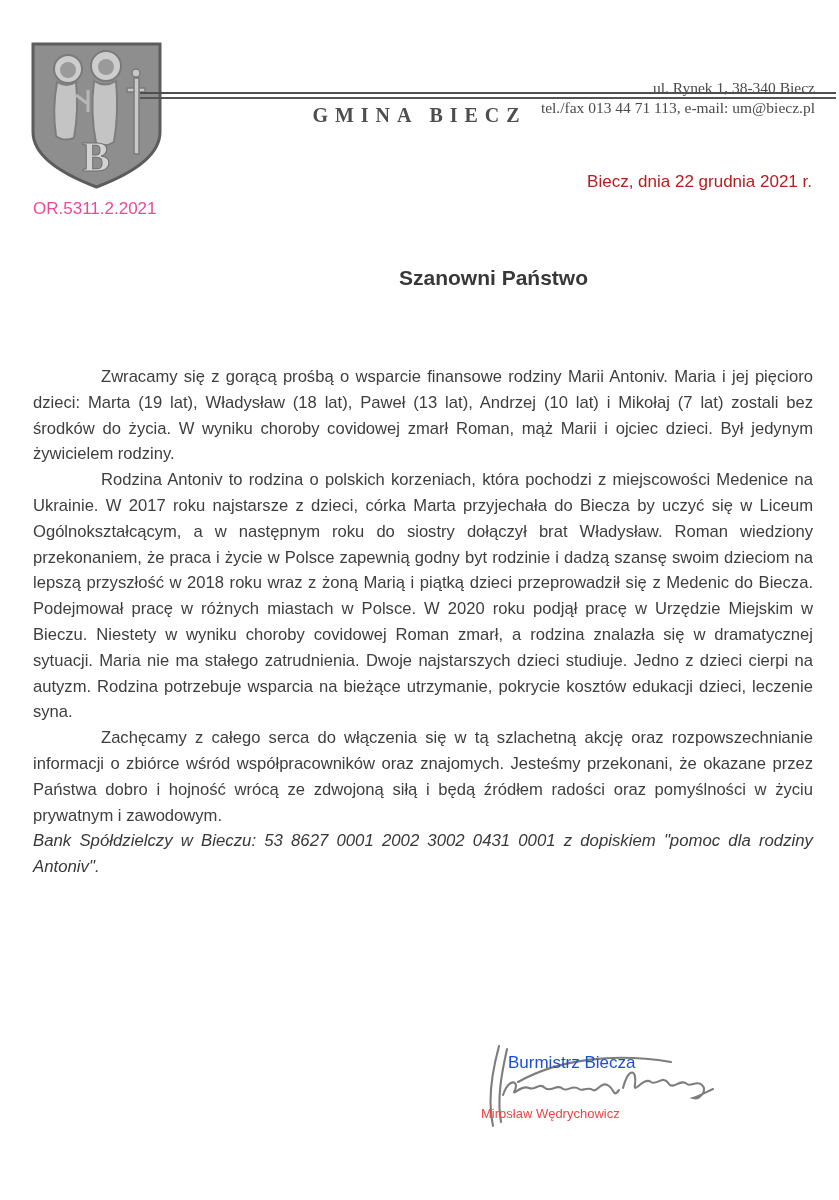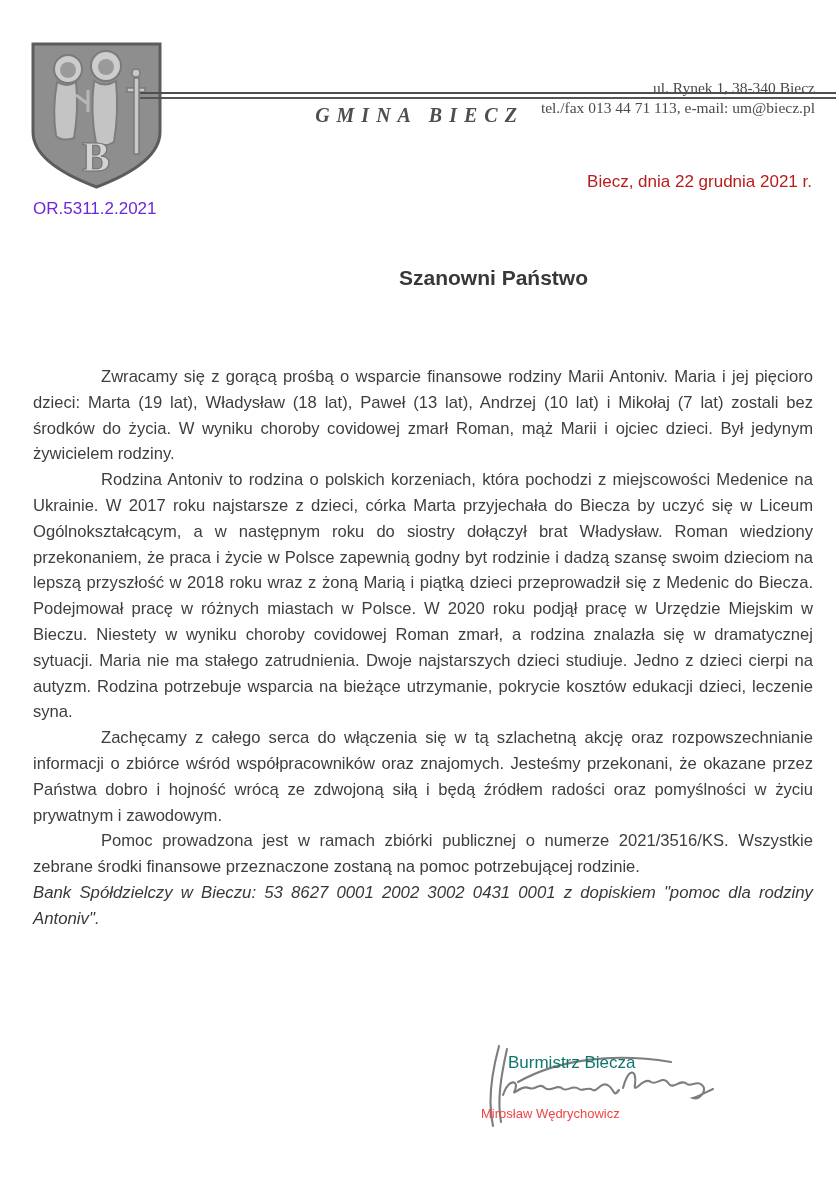--- a/index.html
+++ b/index.html
@@ -23,43 +23,42 @@
   .rule{
     position:absolute;left:140px;top:92px;width:696px;height:3px;
     border-top:2.5px solid #4e4e4e;border-bottom:2px solid #555555;
   }
   .org{
     position:absolute;left:0;top:104px;width:839px;
     text-align:center;
     font-family:"Liberation Serif", serif;
     font-size:20px;font-weight:700;letter-spacing:7px;
     color:#4e4e4e;
-    font-style:italic;
   }
   
   .place-date{position:absolute;top:172px;right:27px;font-size:17px;color:#b91c1c;}
-  .reference{position:absolute;top:199px;left:33px;font-size:17px;color:#6d28d9;}
+  .reference{position:absolute;top:199px;left:33px;font-size:17px;color:#ec4899;}
   
   .salutation{
     position:absolute;left:0;top:266px;width:839px;text-align:center;
     font-size:21px;font-weight:700;color:#383838;
     transform:translateX(74px);
   }
   
   .body-text{
     position:absolute;left:33px;top:364px;width:780px;
     font-size:16.6px;line-height:25.8px;text-align:justify;
   }
   .body-text p{margin:0;text-indent:68px;}
   .body-text p.bank{
     text-indent:0;font-weight:400;font-style:italic;font-size:16.8px;
     color:#383838;
   }
   
-  .sig-title{position:absolute;left:508px;top:1053px;font-size:17px;color:#0f766e;}
+  .sig-title{position:absolute;left:508px;top:1053px;font-size:17px;color:#1d4ed8;}
   .sig-name{position:absolute;left:481px;top:1106px;font-size:13px;color:#ef4444;}
   .sig-scrawl{position:absolute;left:466px;top:1038px;}
 </style>
 </head>
 <body>
 
 <div class="page">
 
   <div class="coat">
     <svg width="133" height="150" viewBox="0 0 133 150" xmlns="http://www.w3.org/2000/svg">
@@ -93,21 +92,20 @@
 
   <div class="place-date">Biecz, dnia 22 grudnia 2021 r.</div>
   <div class="reference">OR.5311.2.2021</div>
 
   <div class="salutation">Szanowni Państwo</div>
 
   <div class="body-text">
     <p>Zwracamy się z gorącą prośbą o wsparcie finansowe rodziny Marii Antoniv. Maria i jej pięcioro dzieci: Marta (19 lat), Władysław (18 lat), Paweł (13 lat), Andrzej (10 lat) i Mikołaj (7 lat) zostali bez środków do życia. W wyniku choroby covidowej zmarł Roman, mąż Marii i ojciec dzieci. Był jedynym żywicielem rodziny.</p>
     <p>Rodzina Antoniv to rodzina o polskich korzeniach, która pochodzi z miejscowości Medenice na Ukrainie. W 2017 roku najstarsze z dzieci, córka Marta przyjechała do Biecza by uczyć się w Liceum Ogólnokształcącym, a w następnym roku do siostry dołączył brat Władysław. Roman wiedziony przekonaniem, że praca i życie w Polsce zapewnią godny byt rodzinie i dadzą szansę swoim dzieciom na lepszą przyszłość w 2018 roku wraz z żoną Marią i piątką dzieci przeprowadził się z Medenic do Biecza. Podejmował pracę w różnych miastach w Polsce. W 2020 roku podjął pracę w Urzędzie Miejskim w Bieczu. Niestety w wyniku choroby covidowej Roman zmarł, a rodzina znalazła się w dramatycznej sytuacji. Maria nie ma stałego zatrudnienia. Dwoje najstarszych dzieci studiuje. Jedno z dzieci cierpi na autyzm. Rodzina potrzebuje wsparcia na bieżące utrzymanie, pokrycie kosztów edukacji dzieci, leczenie syna.</p>
     <p>Zachęcamy z całego serca do włączenia się w tą szlachetną akcję oraz rozpowszechnianie informacji o zbiórce wśród współpracowników oraz znajomych. Jesteśmy przekonani, że okazane przez Państwa dobro i hojność wrócą ze zdwojoną siłą i będą źródłem radości oraz pomyślności w życiu prywatnym i zawodowym.</p>
-    <p>Pomoc prowadzona jest w ramach zbiórki publicznej o numerze 2021/3516/KS. Wszystkie zebrane środki finansowe przeznaczone zostaną na pomoc potrzebującej rodzinie.</p>
     <p class="bank">Bank Spółdzielczy w Bieczu: 53 8627 0001 2002 3002 0431 0001 z dopiskiem "pomoc dla rodziny Antoniv".</p>
   </div>
 
   <div class="sig-scrawl">
     <svg width="250" height="95" viewBox="0 0 250 95" xmlns="http://www.w3.org/2000/svg">
       <g fill="none" stroke="#6f6f6f" stroke-width="2.1" stroke-linecap="round" opacity="0.9">
         <path d="M33,8 C26,34 21,62 27,88"></path>
         <path d="M41,11 C35,38 31,62 35,84"></path>
         <path d="M37,57 C43,40 53,42 49,52 C45,60 55,46 63,50 C69,53 73,44 79,50
                  C85,55 91,45 97,51 C101,54 107,46 113,51 C117,54 121,48 127,52

